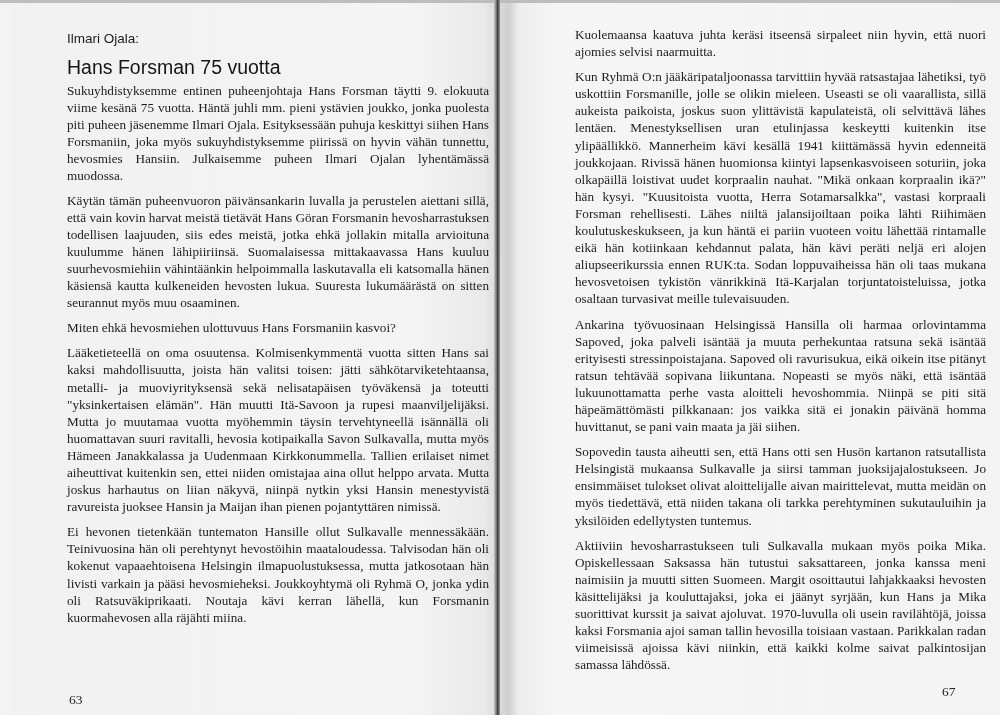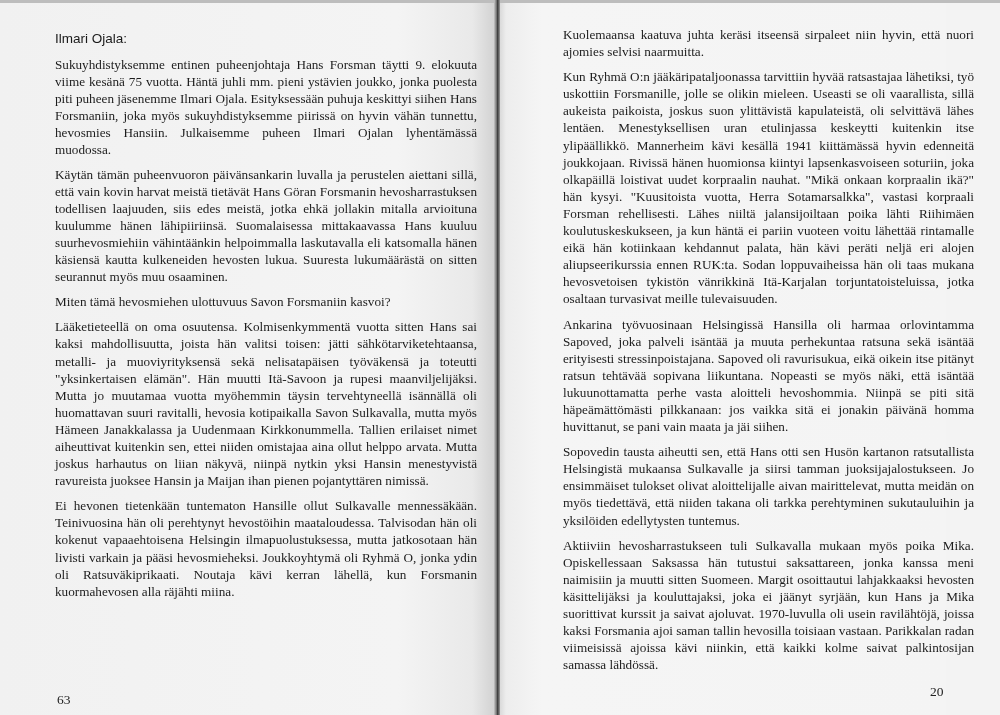--- a/index.html
+++ b/index.html
@@ -20,20 +20,21 @@
       position: absolute;
       left: 0; top: 0;
       width: 1000px; height: 3px;
       background: #bdbdbd;
     }
     .page {
       position: absolute;
       top: 3px;
       height: 712px;
       box-sizing: border-box;
+      margin-left: 12px;
     }
     .page-left {
       left: 0;
       width: 497px;
       background: linear-gradient(to right, #f1f1f1 0%, #f4f4f4 80%, #e9e9e9 95%, #cfcfcf 100%);
     }
     .page-right {
       left: 497px;
       width: 449px;
       background: linear-gradient(to right, #d0d0d0 0%, #ededed 2%, #f5f5f5 10%, #f4f4f4 100%);
@@ -105,34 +106,35 @@
   </style>
 </head>
 <body>
 
 <div class="spread">
   <div class="scan-edge"></div>
 
   <div class="page page-left">
     <div class="column">
       <div class="author">Ilmari Ojala:</div>
+      <h1 class="title">Hans Forsman 75 vuotta</h1>
       <p class="lead">Sukuyhdistyksemme entinen puheenjohtaja Hans Forsman täytti 9. elokuuta viime kesänä 75 vuotta. Häntä juhli mm. pieni ystävien joukko, jonka puolesta piti puheen jäsenemme Ilmari Ojala. Esityksessään puhuja keskittyi siihen Hans Forsmaniin, joka myös sukuyhdistyksemme piirissä on hyvin vähän tunnettu, hevosmies Hansiin. Julkaisemme puheen Ilmari Ojalan lyhentämässä muodossa.</p>
       <p class="para">Käytän tämän puheenvuoron päivänsankarin luvalla ja perustelen aiettani sillä, että vain kovin harvat meistä tietävät Hans Göran Forsmanin hevosharrastuksen todellisen laajuuden, siis edes meistä, jotka ehkä jollakin mitalla arvioituna kuulumme hänen lähipiiriinsä. Suomalaisessa mittakaavassa Hans kuuluu suurhevosmiehiin vähintäänkin helpoimmalla laskutavalla eli katsomalla hänen käsiensä kautta kulkeneiden hevosten lukua. Suuresta lukumäärästä on sitten seurannut myös muu osaaminen.</p>
-      <p class="para">Miten tämä hevosmiehen ulottuvuus Savon Forsmaniin kasvoi?</p>
+      <p class="para">Miten ehkä hevosmiehen ulottuvuus Hans Forsmaniin kasvoi?</p>
       <p class="para">Lääketieteellä on oma osuutensa. Kolmisenkymmentä vuotta sitten Hans sai kaksi mahdollisuutta, joista hän valitsi toisen: jätti sähkötarviketehtaansa, metalli- ja muoviyrityksensä sekä nelisatapäisen työväkensä ja toteutti "yksinkertaisen elämän". Hän muutti Itä-Savoon ja rupesi maanviljelijäksi. Mutta jo muutamaa vuotta myöhemmin täysin tervehtyneellä isännällä oli huomattavan suuri ravitalli, hevosia kotipaikalla Savon Sulkavalla, mutta myös Hämeen Janakkalassa ja Uudenmaan Kirkkonummella. Tallien erilaiset nimet aiheuttivat kuitenkin sen, ettei niiden omistajaa aina ollut helppo arvata. Mutta joskus harhautus on liian näkyvä, niinpä nytkin yksi Hansin menestyvistä ravureista juoksee Hansin ja Maijan ihan pienen pojantyttären nimissä.</p>
       <p class="para">Ei hevonen tietenkään tuntematon Hansille ollut Sulkavalle mennessäkään. Teinivuosina hän oli perehtynyt hevostöihin maataloudessa. Talvisodan hän oli kokenut vapaaehtoisena Helsingin ilmapuolustuksessa, mutta jatkosotaan hän livisti varkain ja pääsi hevosmieheksi. Joukkoyhtymä oli Ryhmä O, jonka ydin oli Ratsuväkiprikaati. Noutaja kävi kerran lähellä, kun Forsmanin kuormahevosen alla räjähti miina.</p>
     </div>
     <div class="page-number">63</div>
   </div>
 
   <div class="page page-right">
     <div class="column">
       <p class="para">Kuolemaansa kaatuva juhta keräsi itseensä sirpaleet niin hyvin, että nuori ajomies selvisi naarmuitta.</p>
       <p class="para">Kun Ryhmä O:n jääkäripataljoonassa tarvittiin hyvää ratsastajaa lähetiksi, työ uskottiin Forsmanille, jolle se olikin mieleen. Useasti se oli vaarallista, sillä aukeista paikoista, joskus suon ylittävistä kapulateistä, oli selvittävä lähes lentäen. Menestyksellisen uran etulinjassa keskeytti kuitenkin itse ylipäällikkö. Mannerheim kävi kesällä 1941 kiittämässä hyvin edenneitä joukkojaan. Rivissä hänen huomionsa kiintyi lapsenkasvoiseen soturiin, joka olkapäillä loistivat uudet korpraalin nauhat. "Mikä onkaan korpraalin ikä?" hän kysyi. "Kuusitoista vuotta, Herra Sotamarsalkka", vastasi korpraali Forsman rehellisesti. Lähes niiltä jalansijoiltaan poika lähti Riihimäen koulutuskeskukseen, ja kun häntä ei pariin vuoteen voitu lähettää rintamalle eikä hän kotiinkaan kehdannut palata, hän kävi peräti neljä eri alojen aliupseerikurssia ennen RUK:ta. Sodan loppuvaiheissa hän oli taas mukana hevosvetoisen tykistön vänrikkinä Itä-Karjalan torjuntatoisteluissa, jotka osaltaan turvasivat meille tulevaisuuden.</p>
       <p class="para">Ankarina työvuosinaan Helsingissä Hansilla oli harmaa orlovintamma Sapoved, joka palveli isäntää ja muuta perhekuntaa ratsuna sekä isäntää erityisesti stressinpoistajana. Sapoved oli ravurisukua, eikä oikein itse pitänyt ratsun tehtävää sopivana liikuntana. Nopeasti se myös näki, että isäntää lukuunottamatta perhe vasta aloitteli hevoshommia. Niinpä se piti sitä häpeämättömästi pilkkanaan: jos vaikka sitä ei jonakin päivänä homma huvittanut, se pani vain maata ja jäi siihen.</p>
       <p class="para">Sopovedin tausta aiheutti sen, että Hans otti sen Husön kartanon ratsutallista Helsingistä mukaansa Sulkavalle ja siirsi tamman juoksijajalostukseen. Jo ensimmäiset tulokset olivat aloittelijalle aivan mairittelevat, mutta meidän on myös tiedettävä, että niiden takana oli tarkka perehtyminen sukutauluihin ja yksilöiden edellytysten tuntemus.</p>
       <p class="para">Aktiiviin hevosharrastukseen tuli Sulkavalla mukaan myös poika Mika. Opiskellessaan Saksassa hän tutustui saksattareen, jonka kanssa meni naimisiin ja muutti sitten Suomeen. Margit osoittautui lahjakkaaksi hevosten käsittelijäksi ja kouluttajaksi, joka ei jäänyt syrjään, kun Hans ja Mika suorittivat kurssit ja saivat ajoluvat. 1970-luvulla oli usein ravilähtöjä, joissa kaksi Forsmania ajoi saman tallin hevosilla toisiaan vastaan. Parikkalan radan viimeisissä ajoissa kävi niinkin, että kaikki kolme saivat palkintosijan samassa lähdössä.</p>
     </div>
-    <div class="page-number">20</div>
+    <div class="page-number">67</div>
   </div>
 
   <div class="spine"></div>
 </div>
 
 </body></html>

